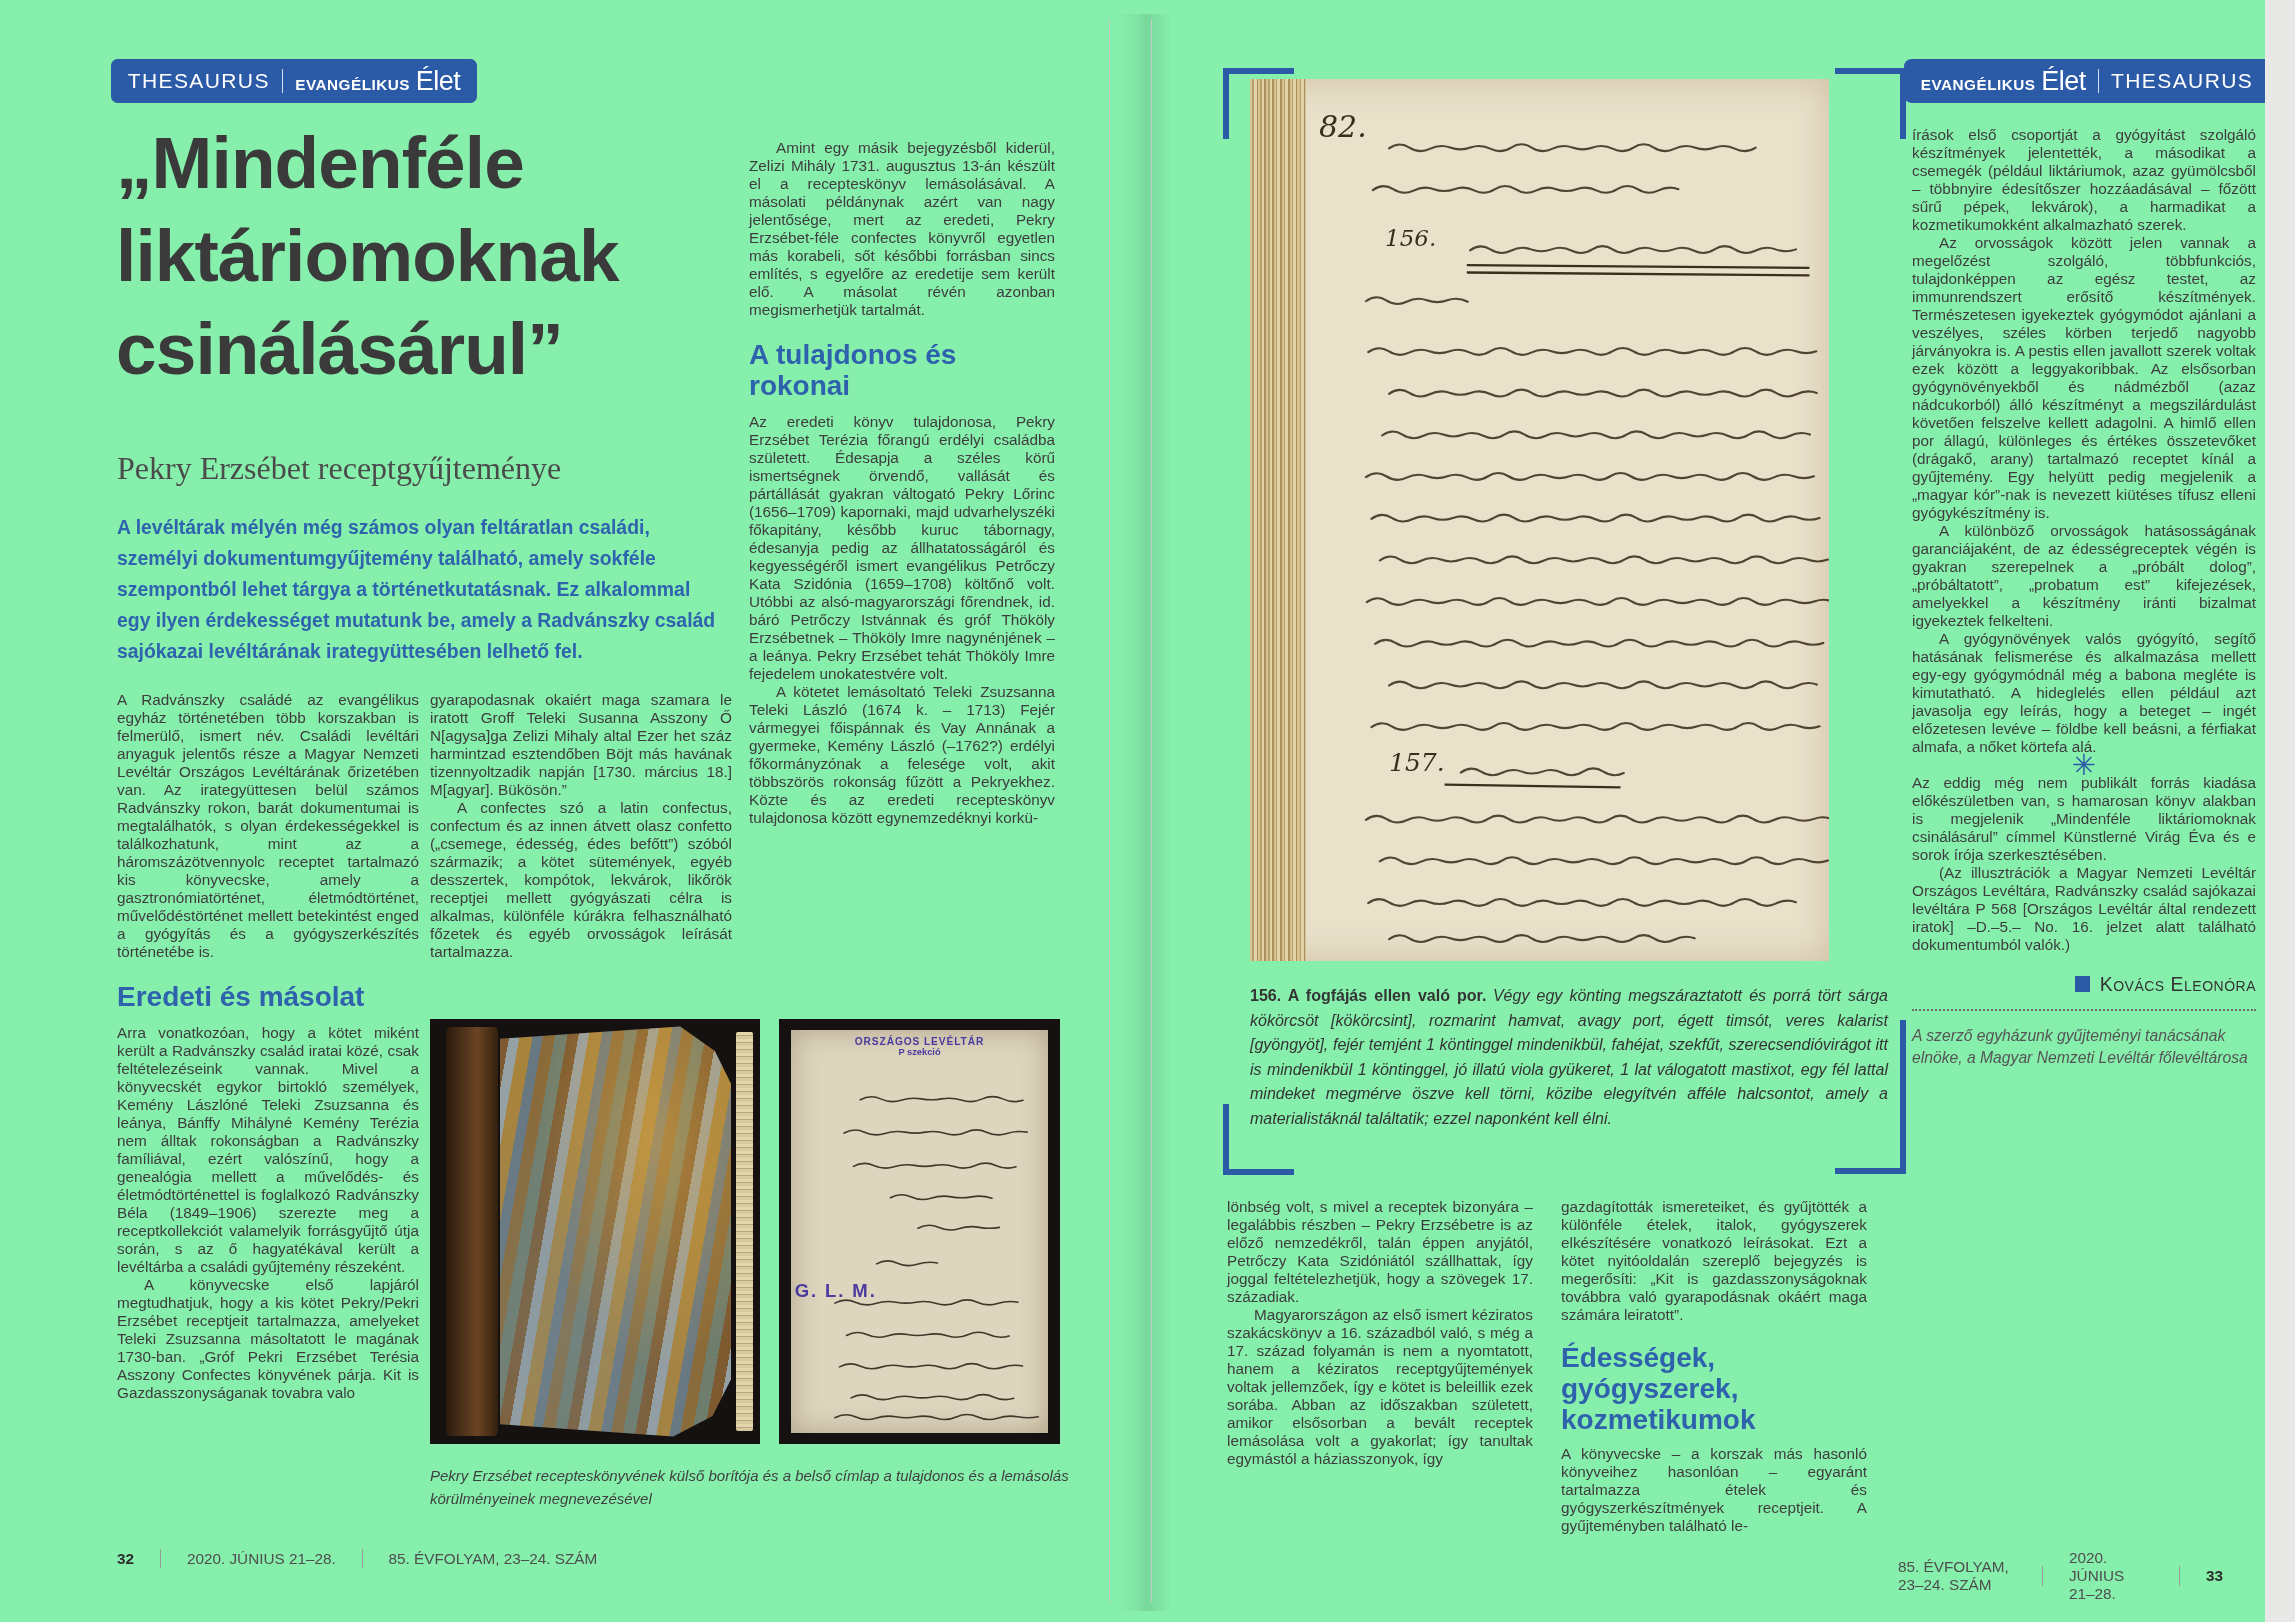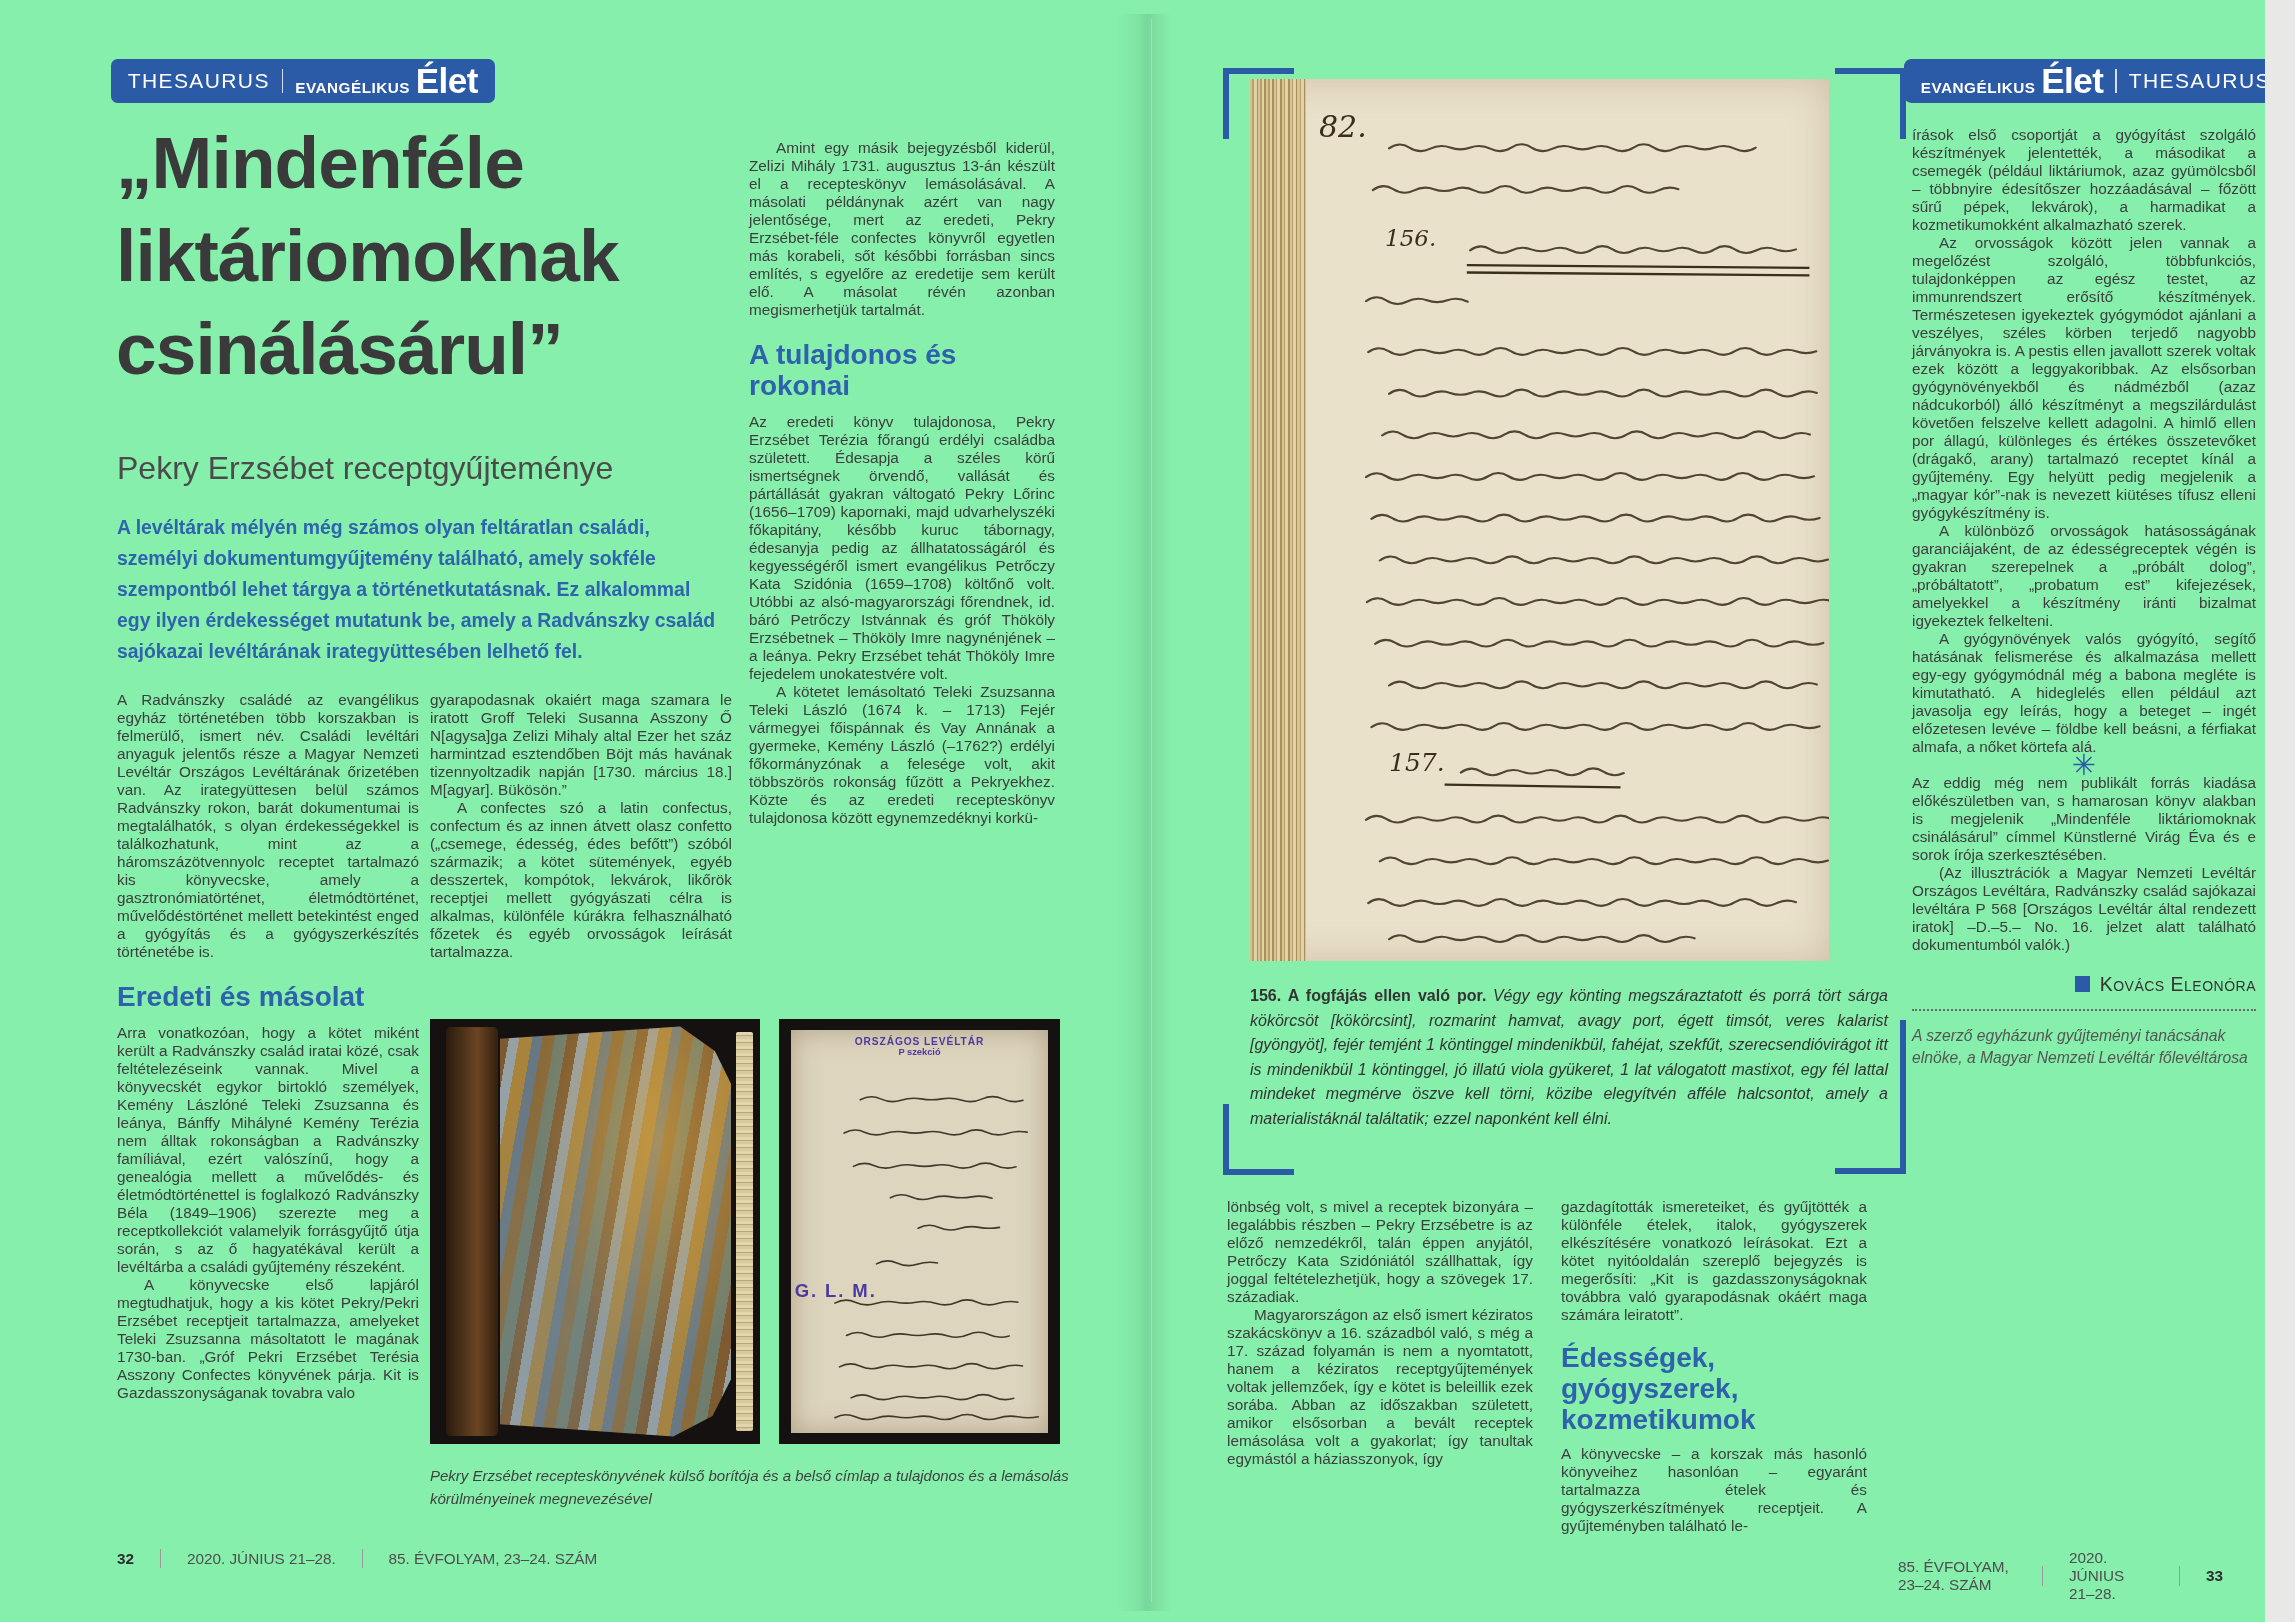--- a/index.html
+++ b/index.html
@@ -8,21 +8,21 @@
     font-family:"Liberation Sans",sans-serif;color:#3d3d3d;overflow:hidden;
   }
   .abs{position:absolute;}
   
   .tab{
     background:#2b5aa6;color:#fff;display:flex;align-items:center;gap:12px;
     padding:0 16.7px;height:44px;border-radius:6.5px;box-sizing:border-box;
   }
   .tab .sec-name{font-size:21px;letter-spacing:1.4px;font-weight:500;}
   .tab .brand-small{font-size:15.3px;font-weight:700;letter-spacing:0.5px;}
-  .tab .brand-big{font-size:35px;font-weight:700;letter-spacing:-0.5px;}
+  .tab .brand-big{font-size:27px;font-weight:400;letter-spacing:-0.5px;}
   .tab .sep{width:1.4px;height:24px;background:rgba(255,255,255,.8);}
   .tab .brand{display:flex;align-items:baseline;gap:5.6px;}
   
   .title{font-size:73px;line-height:93px;font-weight:700;color:#3a3a3a;letter-spacing:-0.9px;}
   .subtitle{font-size:32px;color:#4b4b4b;font-weight:400;}
   .lead{font-size:19.4px;line-height:31px;font-weight:700;color:#2e63ae;text-align:left;}
   
   .body-col{font-size:15.3px;line-height:18px;text-align:justify;color:#3d3d3d;}
   .body-col p{margin:0;}
   .body-col p.ind{text-indent:27px;}
@@ -83,21 +83,21 @@
   <div class="abs tab" style="left:111px;top:59px;">
     <span class="sec-name">THESAURUS</span>
     <span class="sep"></span>
     <span class="brand">
       <span class="brand-small">EVANGÉLIKUS</span>
       <span class="brand-big">Élet</span>
     </span>
   </div>
 
   <h1 class="abs title" style="left:116px;top:116px;width:593px;margin:0;">„Mindenféle liktáriomoknak csinálásárul”</h1>
-  <div class="abs subtitle" style="left:117px;top:450px;width:593px;">Pekry Erzsébet receptgyűjteménye</div>
+  <div class="abs subtitle" style="left:117px;top:450px;width:593px;font-family:Liberation Serif, serif;">Pekry Erzsébet receptgyűjteménye</div>
   <div class="abs lead" style="left:117px;top:512px;width:600px;">A levéltárak mélyén még számos olyan feltáratlan családi, személyi dokumentumgyűjtemény található, amely sokféle szempontból lehet tárgya a történetkutatásnak. Ez alkalommal egy ilyen érdekességet mutatunk be, amely a Radvánszky család sajókazai levéltárának irategyüttesében lelhető fel.</div>
 
   <div class="abs body-col" style="left:117px;top:691px;width:302px;">
     <p>A Radvánszky családé az evangélikus egyház történetében több korszakban is felmerülő, ismert név. Családi levéltári anyaguk jelentős része a Magyar Nemzeti Levéltár Országos Levéltárának őrizetében van. Az irategyüttesen belül számos Radvánszky rokon, barát dokumentumai is megtalálhatók, s olyan érdekességekkel is találkozhatunk, mint az a háromszázötvennyolc receptet tartalmazó kis könyvecske, amely a gasztronómiatörténet, életmódtörténet, művelődéstörténet mellett betekintést enged a gyógyítás és a gyógyszerkészítés történetébe is.</p>
     <h2 class="sec-head">Eredeti és másolat</h2>
     <p>Arra vonatkozóan, hogy a kötet miként került a Radvánszky család iratai közé, csak feltételezéseink vannak. Mivel a könyvecskét egykor birtokló személyek, Kemény Lászlóné Teleki Zsuzsanna és leánya, Bánffy Mihályné Kemény Terézia nem álltak rokonságban a Radvánszky famíliával, ezért valószínű, hogy a genealógia mellett a művelődés- és életmódtörténettel is foglalkozó Radvánszky Béla (1849–1906) szerezte meg a receptkollekciót valamelyik forrásgyűjtő útja során, s az ő hagyatékával került a levéltárba a családi gyűjtemény részeként.</p>
     <p class="ind">A könyvecske első lapjáról megtudhatjuk, hogy a kis kötet Pekry/Pekri Erzsébet receptjeit tartalmazza, amelyeket Teleki Zsuzsanna másoltatott le magának 1730-ban. „Gróf Pekri Erzsébet Terésia Asszony Confectes könyvének párja. Kit is Gazdasszonyságanak tovabra valo</p>
   </div>
 
   <div class="abs body-col" style="left:430px;top:691px;width:302px;">

